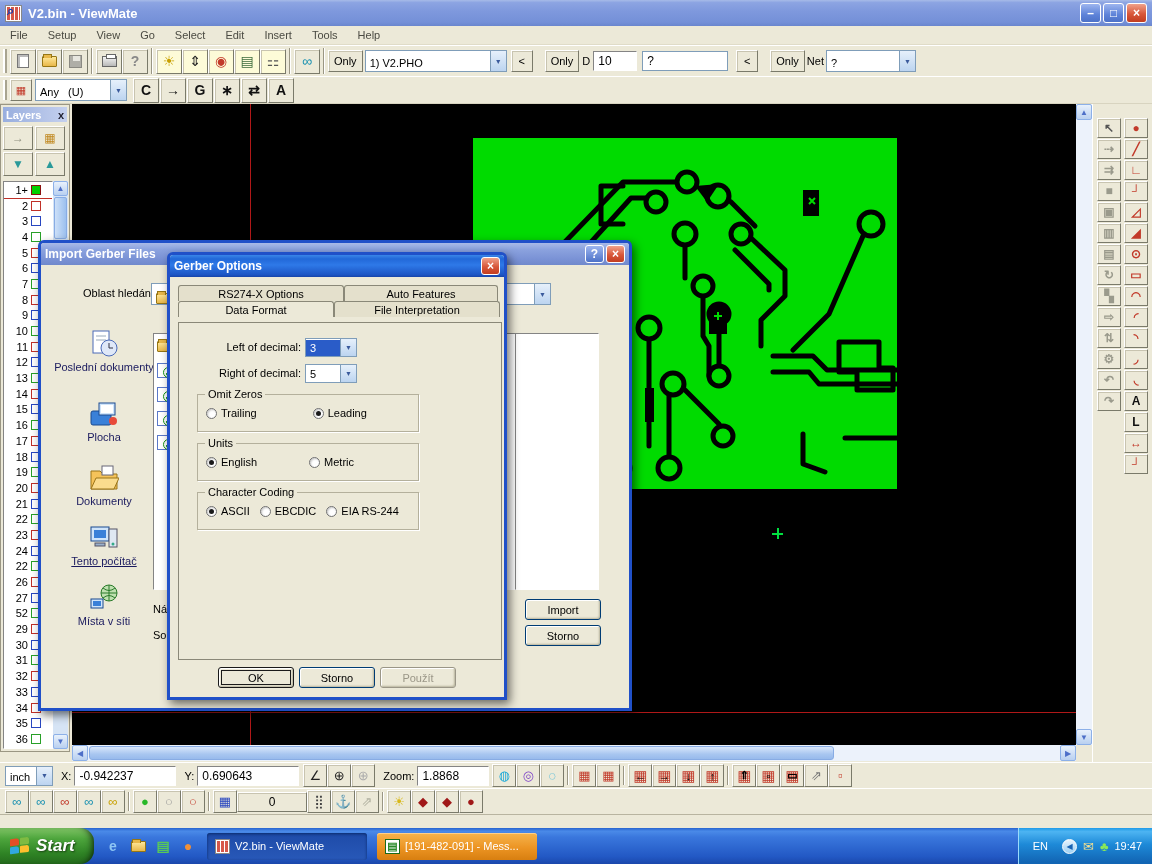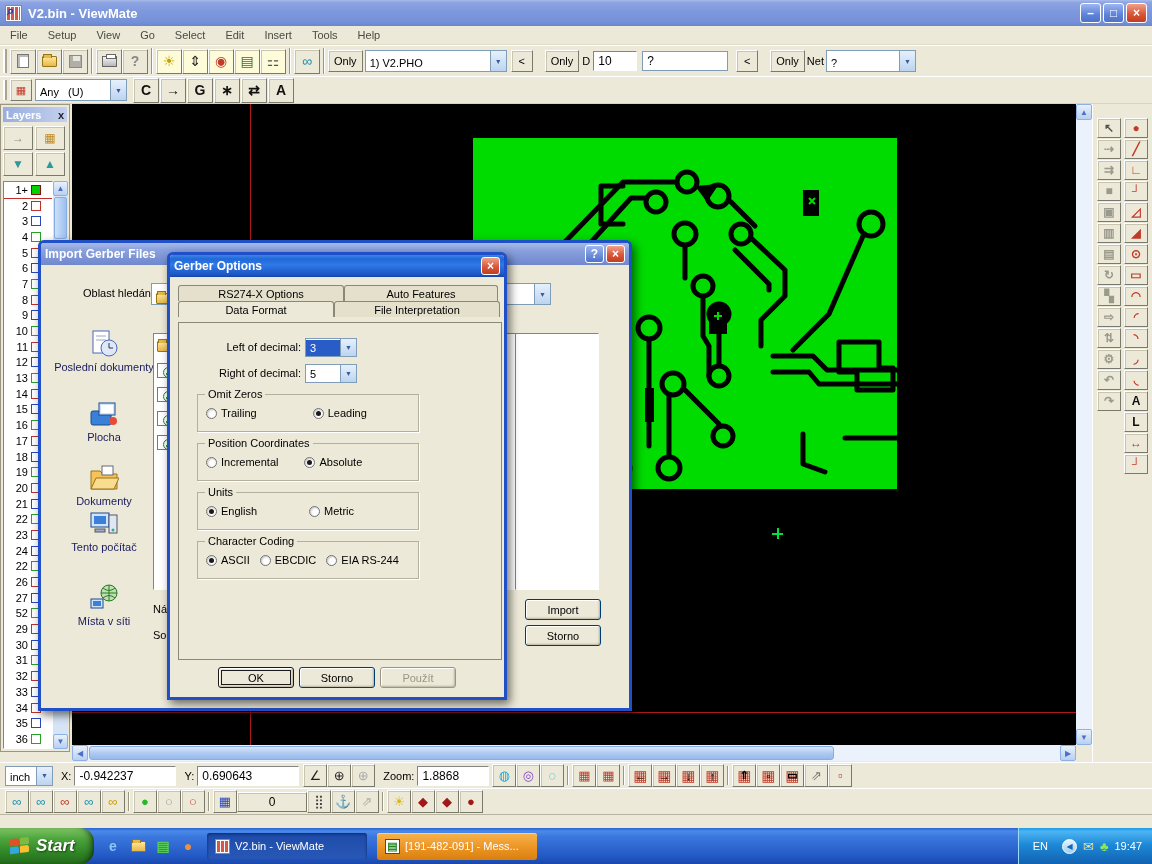--- a/index.html
+++ b/index.html
@@ -797,21 +797,21 @@
                 <rect x="2" y="12" width="20" height="14" rx="2" fill="#3a80d8" stroke="#1a4a90"></rect>
                 <rect x="10" y="4" width="16" height="12" fill="#cfe4fa" stroke="#1a4a90"></rect>
                 <rect x="12" y="6" width="12" height="8" fill="#fff"></rect>
                 <circle cx="24" cy="22" r="4" fill="#e84a3a"></circle>
               </svg></span><div>Plocha</div></div>
           <div class="place" style="top: 198px;"><span><svg width="30" height="30">
                 <path d="M2,8 h9 l3,3 h14 v15 h-26 z" fill="#f5c35a" stroke="#9a7418"></path>
                 <path d="M2,26 l5,-11 h23 l-5,11 z" fill="#fadc8e" stroke="#9a7418"></path>
                 <rect x="13" y="3" width="11" height="9" fill="#fff" stroke="#667"></rect>
               </svg></span><div>Dokumenty</div></div>
-          <div class="place" style="top: 244px;"><span><svg width="30" height="30">
+          <div class="place" style="top: 258px; text-decoration: underline;"><span><svg width="30" height="30">
                 <rect x="2" y="4" width="18" height="14" fill="#cfe4fa" stroke="#1a4a90"></rect>
                 <rect x="5" y="7" width="12" height="8" fill="#3a80d8"></rect>
                 <rect x="6" y="20" width="10" height="3" fill="#9ab0cc" stroke="#556"></rect>
                 <rect x="20" y="6" width="8" height="18" fill="#dfe8f2" stroke="#556"></rect>
                 <circle cx="24" cy="21" r="1.5" fill="#3a8"></circle>
               </svg></span><div>Tento počítač</div></div>
           <div class="place" style="top: 318px;"><span><svg width="30" height="30">
                 <circle cx="20" cy="10" r="8" fill="#bfe0b0" stroke="#2a7a2a"></circle>
                 <path d="M12,10 h16 M20,2 v16 M14,5 q6,5 12,0 M14,15 q6,-5 12,0" stroke="#2a7a2a" fill="none"></path>
                 <rect x="2" y="16" width="12" height="9" fill="#cfe4fa" stroke="#1a4a90"></rect>
@@ -881,31 +881,20 @@
         <div id="groups-mount">
             <div class="grp">
               <span class="glab">Omit Zeros</span>
               <div class="opts">
                 <span style="width: 0px;"></span>
                 <span class="radio"></span>
                 <span>Trailing</span>
                 <span style="width: 52px;"></span>
                 <span class="radio on"></span>
                 <span>Leading</span>
-              </div>
-            </div>
-            <div class="grp">
-              <span class="glab">Position Coordinates</span>
-              <div class="opts">
-                <span style="width: 0px;"></span>
-                <span class="radio"></span>
-                <span>Incremental</span>
-                <span style="width: 22px;"></span>
-                <span class="radio on"></span>
-                <span>Absolute</span>
               </div>
             </div>
             <div class="grp">
               <span class="glab">Units</span>
               <div class="opts">
                 <span style="width: 0px;"></span>
                 <span class="radio on"></span>
                 <span>English</span>
                 <span style="width: 48px;"></span>
                 <span class="radio"></span>

